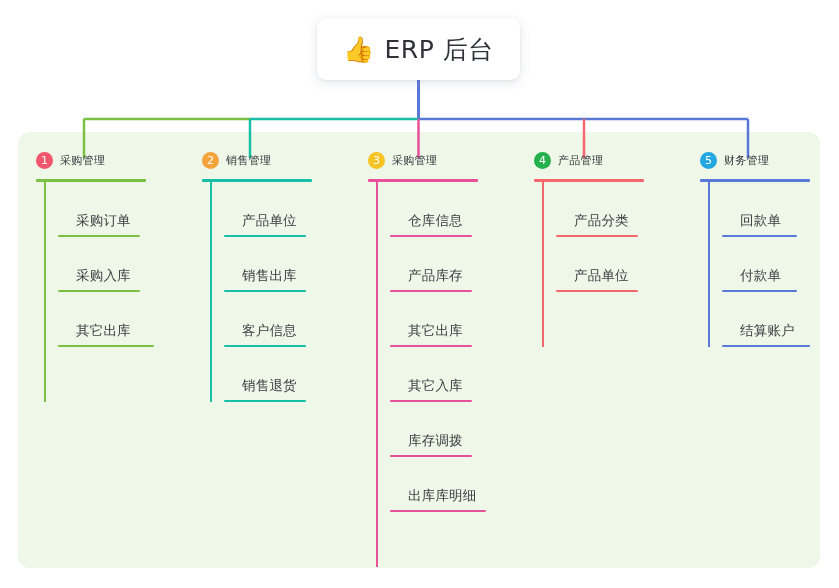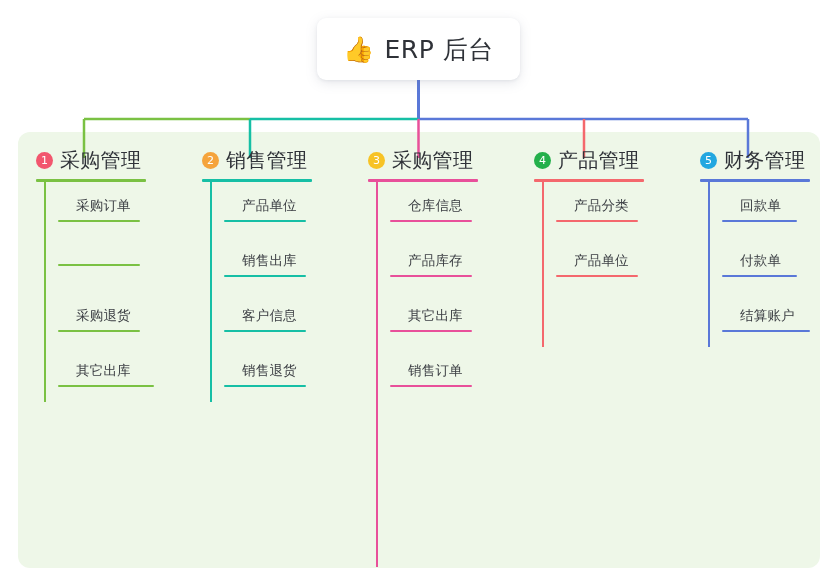--- a/index.html
+++ b/index.html
@@ -54,21 +54,21 @@
   }
   .badge{
     width:17px;height:17px;border-radius:50%;
     color:#ffffff;
     font-size:11px;
     display:flex;align-items:center;justify-content:center;
     flex:0 0 auto;
     line-height:1;
   }
   .head-label{
-    font-size:20px;
+    font-size:11px;
     color:#2f3238;
     letter-spacing:.3px;
   }
   .head-rule{
     height:3px;
     margin-top:7px;
     border-radius:1px;
   }
 
   
@@ -77,21 +77,21 @@
     position:absolute;
     left:0;top:0;
     width:2px;
   }
   .leaf{
     position:relative;
     margin-left:14px;
     height:55px;
     display:flex;
     flex-direction:column;
-    justify-content:center;
+    justify-content:flex-end;
   }
   .leaf-text{
     font-size:13.5px;
     color:#3a3d42;
     padding-left:18px;
     padding-bottom:5px;
     white-space:nowrap;
     letter-spacing:.2px;
   }
   .leaf-rule{
@@ -138,24 +138,21 @@
       <span class="head-label">采购管理</span>
     </div>
     <div class="head-rule" style="width: 110px; background: rgb(122, 193, 67);"></div>
     <div class="leaves">
       <div class="spine" style="background: rgb(122, 193, 67); height: 220px;"></div>
       <div class="leaf">
         <span class="leaf-text">采购订单</span>
         <div class="leaf-rule" style="width: 82px; background: rgb(122, 193, 67);"></div>
       </div>
       <div class="leaf">
-        <div class="leaf-rule" style="width: 82px; background: rgb(122, 193, 67);"></div>
-      </div>
-      <div class="leaf">
-        <span class="leaf-text">采购退货</span>
+        <span class="leaf-text">采购入库</span>
         <div class="leaf-rule" style="width: 82px; background: rgb(122, 193, 67);"></div>
       </div>
       <div class="leaf">
         <span class="leaf-text">其它出库</span>
         <div class="leaf-rule" style="width: 96px; background: rgb(122, 193, 67);"></div>
       </div>
     </div>
   </div>
 
   <div class="col" id="col1" style="left:202px;top:148px;width:150px;">
@@ -199,22 +196,30 @@
       </div>
       <div class="leaf">
         <span class="leaf-text">产品库存</span>
         <div class="leaf-rule" style="width: 82px; background: rgb(232, 80, 154);"></div>
       </div>
       <div class="leaf">
         <span class="leaf-text">其它出库</span>
         <div class="leaf-rule" style="width: 82px; background: rgb(232, 80, 154);"></div>
       </div>
       <div class="leaf">
-        <span class="leaf-text">销售订单</span>
-        <div class="leaf-rule" style="width: 82px; background: rgb(232, 80, 154);"></div>
+        <span class="leaf-text">其它入库</span>
+        <div class="leaf-rule" style="width: 82px; background: rgb(232, 80, 154);"></div>
+      </div>
+      <div class="leaf">
+        <span class="leaf-text">库存调拨</span>
+        <div class="leaf-rule" style="width: 82px; background: rgb(232, 80, 154);"></div>
+      </div>
+      <div class="leaf">
+        <span class="leaf-text">出库库明细</span>
+        <div class="leaf-rule" style="width: 96px; background: rgb(232, 80, 154);"></div>
       </div>
     </div>
   </div>
 
   <div class="col" id="col3" style="left:534px;top:148px;width:160px;">
     <div class="col-head">
       <span class="badge" style="background: rgb(36, 176, 75);">4</span>
       <span class="head-label">产品管理</span>
     </div>
     <div class="head-rule" style="width: 110px; background: rgb(244, 104, 109);"></div>

